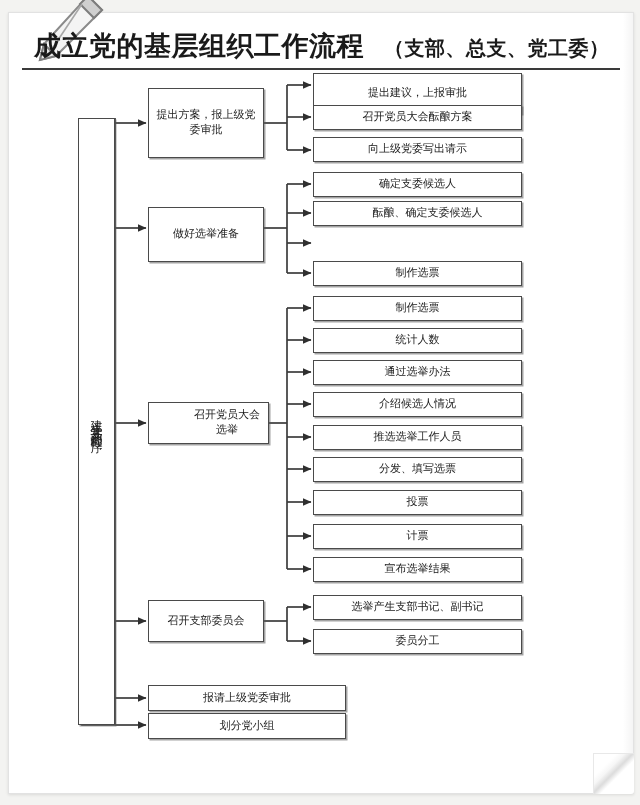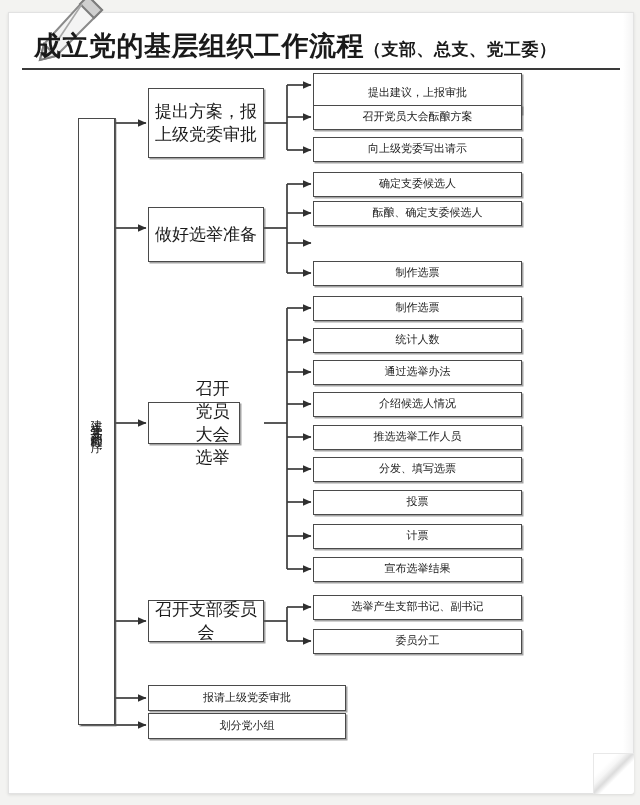--- a/index.html
+++ b/index.html
@@ -28,40 +28,40 @@
   }
   
   .pencil{position:absolute;left:30px;top:-6px;width:80px;height:74px;}
   
   .title{
     position:absolute;left:34px;top:28px;width:570px;height:36px;
     font-family:"DejaVu Serif","Liberation Serif",serif;
     font-weight:bold;font-size:27px;line-height:36px;color:#1a1a1a;
     white-space:nowrap;letter-spacing:.5px;
   }
-  .title .paren{font-size:17px;}
+  .title .paren{font-size:20px;margin-left:20px;}
   .title-rule{
     position:absolute;left:22px;top:68px;width:598px;height:2px;background:#3a3a3a;
   }
   
   .canvas{position:absolute;left:0;top:0;width:640px;height:805px;}
   .node{
     position:absolute;box-sizing:border-box;
     border:1px solid #4a4a4a;background:#ffffff;
     box-shadow:1.5px 1.5px 0 rgba(90,90,90,.55);
     display:flex;align-items:center;justify-content:center;text-align:center;
     font-size:11px;color:#1b1b1b;line-height:1.35;
     font-family:"DejaVu Sans","Liberation Sans",sans-serif;
     padding:0 4px;
   }
   .node.l1{
     writing-mode:vertical-rl;text-orientation:upright;
     letter-spacing:3px;font-size:12px;padding:6px 0;
   }
-  .node.l2{font-size:17px;}
+  .node.l2{font-size:11px;}
   .node.l3{font-size:11px;}
   .node.wrap{white-space:normal;}
 </style>
 </head>
 <body>
 
 <div class="sheet">
   <div class="curl"></div>
 </div>
 
@@ -130,21 +130,21 @@
     <path d="M287,641 L311,641" marker-end="url(#ah)"></path>
   </g>
 </svg>
 
 <div class="canvas">
 
   <div class="node l1" style="left:78px;top:118px;width:37px;height:607px;">建立党支部的程序</div>
 
   <div class="node l2 wrap" style="left:148px;top:88px;width:116px;height:70px;">提出方案，报上级党委审批</div>
   <div class="node l2" style="left:148px;top:207px;width:116px;height:55px;">做好选举准备</div>
-  <div class="node l2" style="left:148px;top:402px;width:92px;height:42px;padding-left:41px;">召开党员大会选举</div>
+  <div class="node l2" style="left:148px;top:402px;width:121px;height:42px;padding-left:41px;">召开党员大会选举</div>
   <div class="node l2" style="left:148px;top:600px;width:116px;height:42px;">召开支部委员会</div>
 
   <div class="node l3" style="left:313px;top:73px;width:209px;height:41px;">提出建议，上报审批</div>
   <div class="node l3" style="left:313px;top:105px;width:209px;height:25px;">召开党员大会酝酿方案</div>
   <div class="node l3" style="left:313px;top:137px;width:209px;height:25px;">向上级党委写出请示</div>
 
   <div class="node l3" style="left:313px;top:172px;width:209px;height:25px;">确定支委候选人</div>
   <div class="node l3" style="left:313px;top:201px;width:209px;height:25px;padding-left:24px;">酝酿、确定支委候选人</div>
   <div class="node l3" style="left:313px;top:261px;width:209px;height:25px;">制作选票</div>
 

